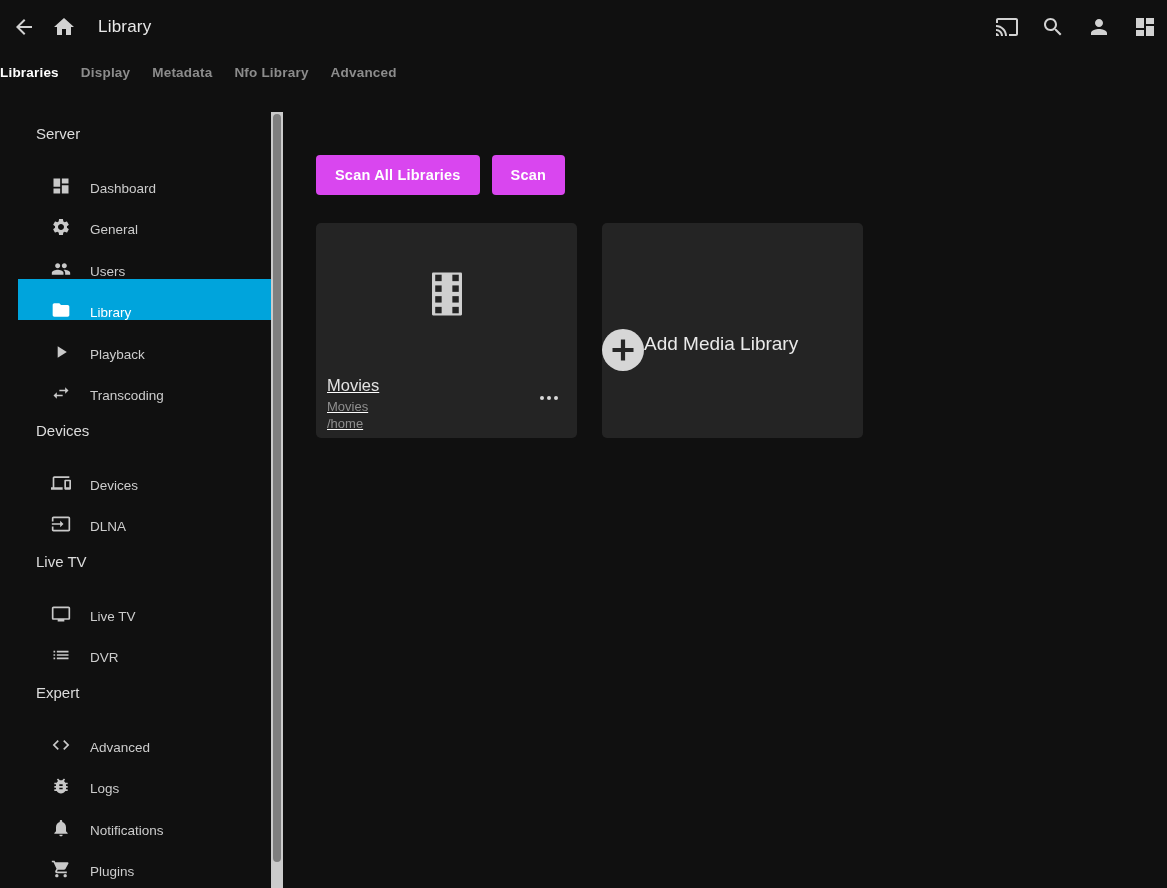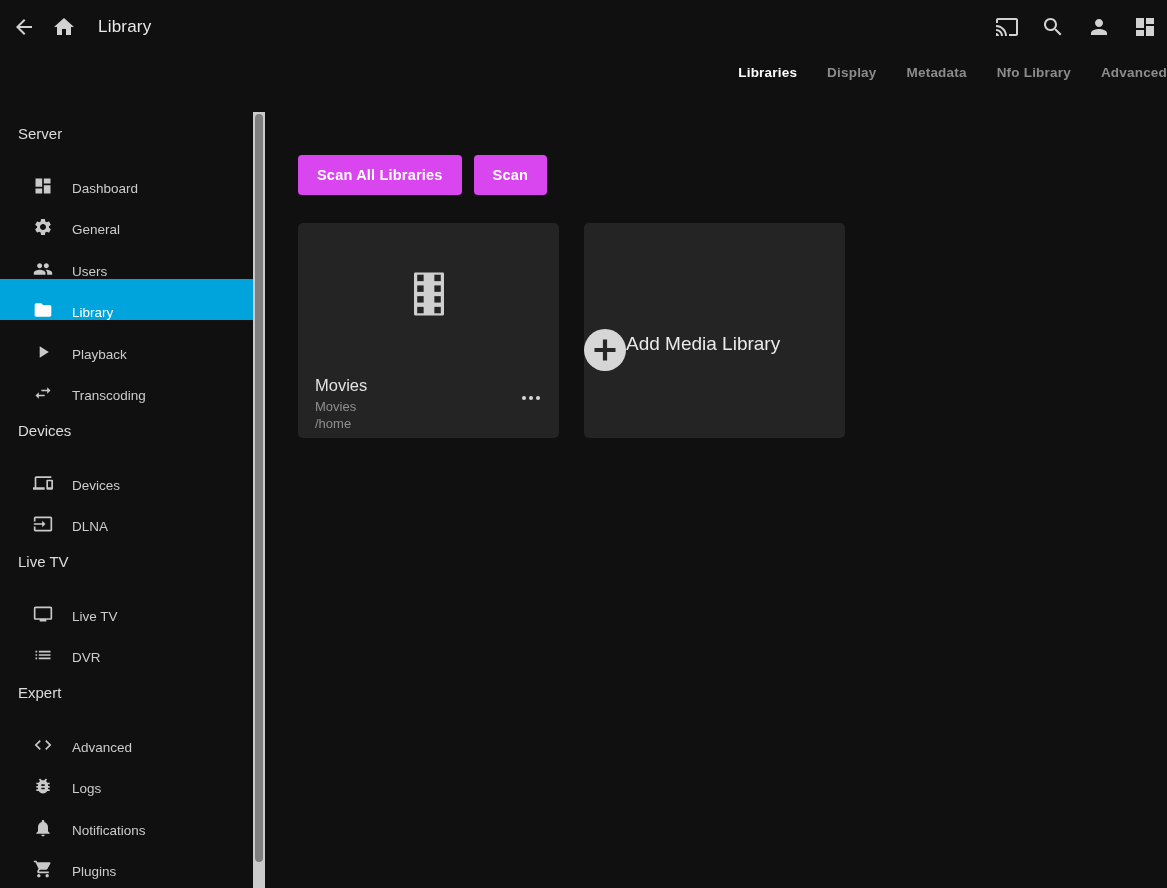--- a/index.html
+++ b/index.html
@@ -27,33 +27,33 @@
   .icon-btn svg { fill:#d2d2d2; }
   .topbar-title {
     font-size:17px; font-weight:400; color:#e8e8e8;
     margin-left:14px; letter-spacing:.2px;
   }
   .topbar-right { margin-left:auto; display:flex; gap:6px; }
 
   
   .tabs {
     height:36px;
-    display:flex; justify-content:flex-end; align-items:center;
-    gap:30px;
+    display:flex; justify-content:flex-start; align-items:center;
+    gap:22px;
   }
   .tab {
     background:none; border:none; cursor:pointer;
     font-family:"Liberation Sans", sans-serif;
     font-size:13.5px; font-weight:700; color:#8c8c8c;
     letter-spacing:.2px;
   }
   .tab.active { color:#ffffff; }
 
   
-  .content { display:flex; height:798px; }
+  .content { display:flex; height:798px;margin-left:18px; }
 
   
   .sidebar {
     width:266px; flex:none;
     position:relative;
     padding-top:20px;
     overflow:hidden;
   }
   .section-title {
     margin:14px 0 10px;
@@ -97,21 +97,21 @@
     padding:0 19px; letter-spacing:.2px;
   }
 
   .cards { display:flex; gap:25px; margin-top:28px; }
   .card {
     width:261px; height:215px;
     background:#242424; border-radius:5px;
     position:relative; cursor:pointer;
   }
   .card-icon-area { display:flex; justify-content:center; padding-top:49px; }
-  .card-text { position:absolute; left:17px; bottom:6px; }
+  .card-text { position:absolute; left:11px; bottom:6px;text-decoration:underline; }
   .card-title { font-size:16.5px; color:#e2e2e2; font-weight:400; margin-bottom:3px; }
   .card-sub { font-size:13px; color:#8f8f8f; line-height:17px; }
   .dots-btn {
     position:absolute; right:15px; bottom:34px;
     background:none; border:none; cursor:pointer;
     display:flex; gap:3px; padding:4px;
   }
   .dots-btn i { width:4px; height:4px; border-radius:50%; background:#d8d8d8; }
 
   .add-card { display:flex; flex-direction:row; align-items:center; }

